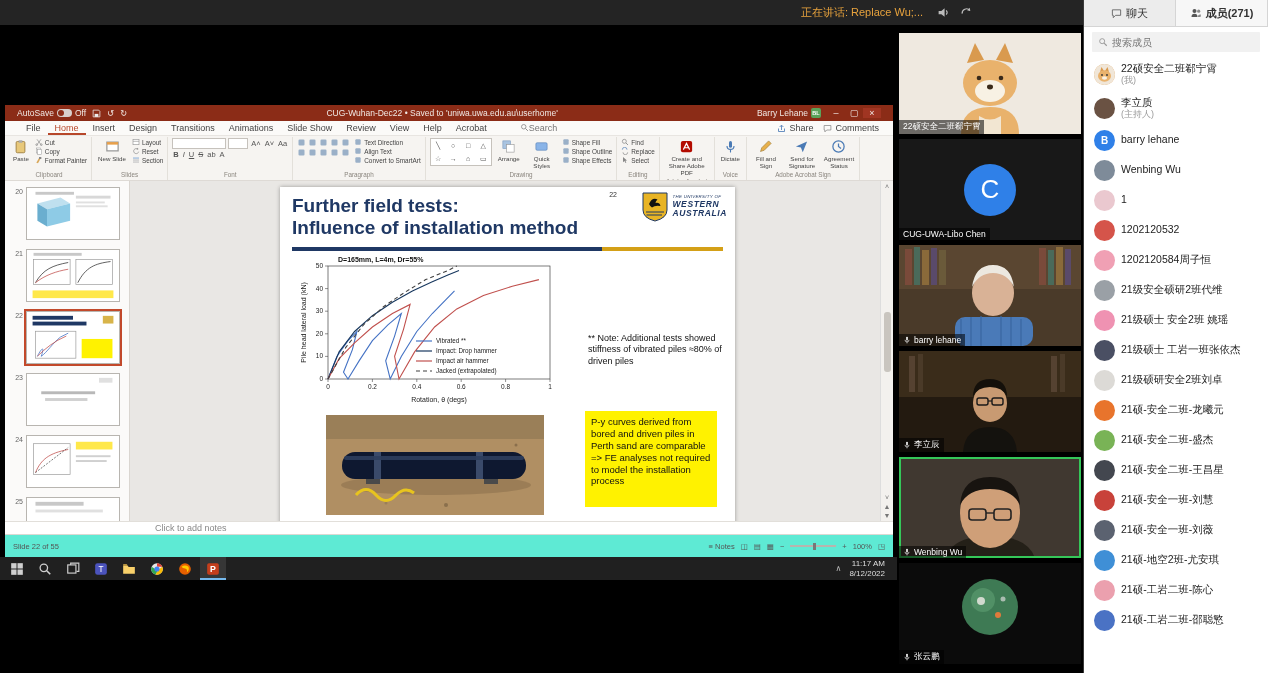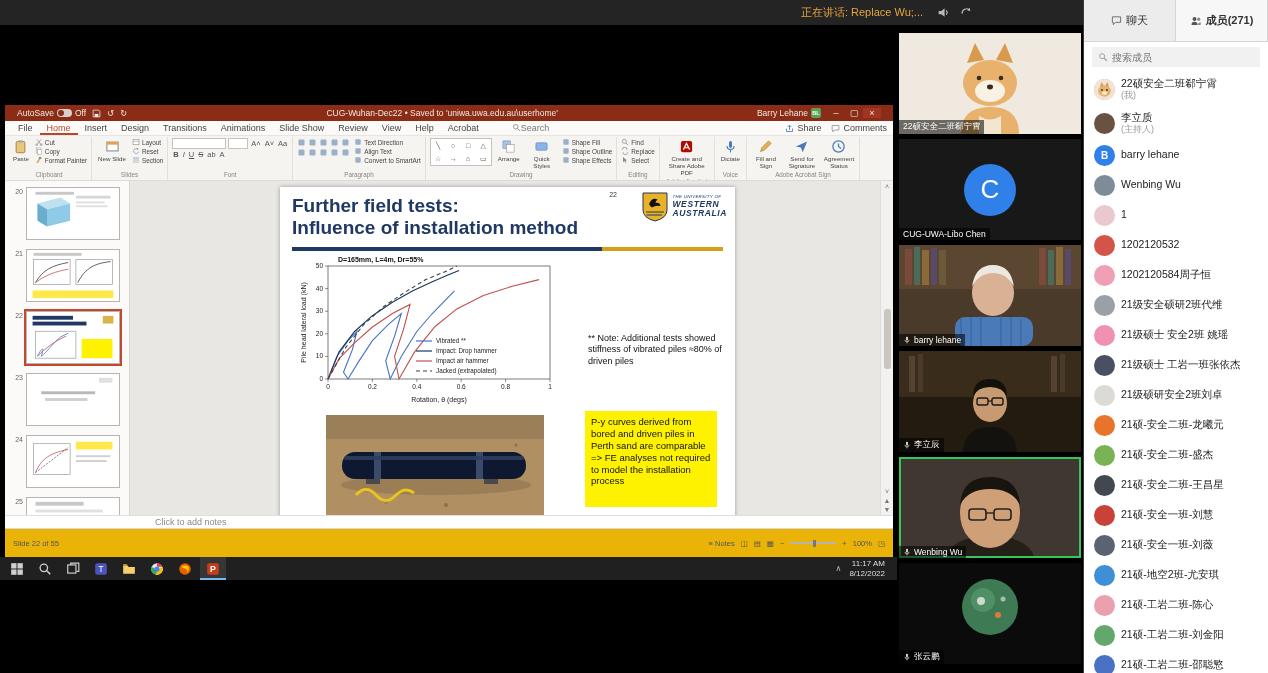--- a/index.html
+++ b/index.html
@@ -17,21 +17,21 @@
 .toggle{width:15px;height:8px;border-radius:4px;background:#d8d0cc;position:relative;}
 .toggle::after{content:"";position:absolute;left:1px;top:1px;width:6px;height:6px;border-radius:50%;background:#8b2c17;}
 .qat{display:flex;gap:6px;align-items:center;}
 .title-text{flex:1;text-align:center;white-space:nowrap;overflow:hidden;font-size:8.5px;}
 .user-chip{display:flex;align-items:center;gap:3px;}
 .user-badge{width:10px;height:10px;background:#5aa25a;border-radius:2px;color:#fff;font-size:5.5px;display:flex;align-items:center;justify-content:center;font-weight:bold;}
 .win-btns{display:flex;gap:0;}
 .win-btn{width:18px;text-align:center;font-size:9px;cursor:default;}
 .win-btn.close{background:#a03522;}
 
-.ppt-menu{height:15px;background:#fbfaf8;display:flex;align-items:center;font-size:9px;color:#444;padding:0 6px;border-bottom:1px solid #e8e5e1;flex:none;}
+.ppt-menu{height:15px;background:#fbfaf8;display:flex;align-items:center;font-size:9px;color:#444;padding:0 14px;border-bottom:1px solid #e8e5e1;flex:none;}
 .menu-tab{padding:0 7px;height:100%;display:flex;align-items:center;white-space:nowrap;}
 .menu-tab.active{color:#b7472a;font-weight:normal;box-shadow:inset 0 -2px 0 #b7472a;}
 .menu-search{display:flex;align-items:flex-start;gap:0;color:#777;margin-left:26px;}
 .menu-right{margin-left:auto;display:flex;gap:10px;align-items:center;color:#444;}
 .menu-right .item{display:flex;gap:3px;align-items:center;}
 
 .ppt-ribbon{height:45px;background:#f6f4f1;border-bottom:1px solid #dedad5;display:flex;align-items:stretch;padding:1px 2px 0;overflow:hidden;flex:none;}
 .rgroup{display:flex;flex-direction:column;border-right:1px solid #e3e0da;padding:1px 4px 0;flex:none;}
 .rgroup-content{flex:1;display:flex;gap:4px;align-items:flex-start;}
 .rgroup-label{font-size:6.3px;color:#8a857e;text-align:center;padding:1px 0 2px;}
@@ -64,40 +64,40 @@
 .s-logo-text{color:#1f3864;line-height:1.1;}
 .s-logo-l1{font-size:4.4px;letter-spacing:.3px;}
 .s-logo-l2,.s-logo-l3{font-size:8.5px;font-weight:bold;letter-spacing:.6px;}
 .s-divider{position:absolute;left:12px;right:12px;top:60px;height:4px;background:linear-gradient(to right,#1f3864 0%,#1f3864 72%,#d4a017 72%,#d4a017 100%);}
 .s-chart{position:absolute;left:18px;top:66px;}
 .s-note{position:absolute;left:296px;top:146px;width:150px;font-size:9px;color:#111;line-height:1.25;margin-left:12px;}
 .s-highlight{position:absolute;left:305px;top:224px;width:132px;min-height:96px;background:#fff200;font-size:9.5px;color:#111;line-height:1.25;padding:5px 6px;}
 .s-photo{position:absolute;left:46px;top:228px;}
 
 .notes{height:13px;background:#fff;border-top:1px solid #e2dfda;font-size:9px;color:#888;display:flex;align-items:center;padding-left:150px;flex:none;}
-.statusbar{height:29px;background:#eab308;border-top:1px solid #dcd8d3;font-size:7.5px;color:#555;display:flex;align-items:center;padding:8px 8px;flex:none;}
+.statusbar{height:23px;background:#5eead4;border-top:1px solid #dcd8d3;font-size:7.5px;color:#555;display:flex;align-items:center;padding:8px 8px;flex:none;}
 .status-right{margin-left:auto;display:flex;gap:6px;align-items:center;}
 .zoom-slider{width:46px;height:2px;background:#b8b4ae;position:relative;}
 .zoom-slider::after{content:"";position:absolute;left:50%;top:-2.5px;width:3px;height:7px;background:#777;}
 
 .taskbar{position:absolute;left:0;top:557px;width:897px;height:23px;background:#202020;display:flex;align-items:center;padding:0 4px;gap:2px;}
 .tb-btn{width:26px;height:100%;display:flex;align-items:center;justify-content:center;}
 .tb-btn.active{background:rgba(255,255,255,.10);box-shadow:inset 0 -2px 0 #76b9ed;}
 .tb-clock{margin-left:auto;text-align:right;color:#ddd;font-size:8px;line-height:1.25;padding-right:8px;display:flex;align-items:center;gap:8px;}
 .tb-clock .tray{color:#bbb;font-size:8px;}
 
 .video-col{position:absolute;left:897px;top:25px;width:186px;height:648px;background:#000;padding-top:8px;overflow:hidden;}
 .vtile{position:relative;width:182px;height:101px;background:#111;margin:0 auto 5px;overflow:hidden;}
 .vtile.speaking{outline:2px solid #35c759;outline-offset:-2px;}
 .vlabel{position:absolute;left:0;bottom:0;background:rgba(0,0,0,.55);color:#fff;font-size:8.5px;padding:1px 4px;display:flex;gap:3px;align-items:center;max-width:100%;white-space:nowrap;overflow:hidden;}
 .letter-wrap{width:100%;height:100%;background:#181818;display:flex;align-items:center;justify-content:center;}
 .letter-circle{width:52px;height:52px;border-radius:50%;background:#2f80e8;color:#fff;font-size:26px;display:flex;align-items:center;justify-content:center;}
 
 .member-panel{position:absolute;left:1083px;top:0;width:185px;height:673px;background:#fff;border-left:1px solid #3a3a3a;display:flex;flex-direction:column;}
-.mp-tabs{height:42px;display:flex;background:#e4e4e4;border-bottom:1px solid #d5d5d5;flex:none;}
+.mp-tabs{height:27px;display:flex;background:#e4e4e4;border-bottom:1px solid #d5d5d5;flex:none;}
 .mp-tab{flex:1;display:flex;align-items:center;justify-content:center;gap:4px;font-size:11px;color:#333;background:#ececec;border-right:1px solid #d5d5d5;}
 .mp-tab.active{background:#f7f7f7;font-weight:bold;}
 .mp-search{margin:5px 8px;height:20px;background:#f1f1f1;border-radius:1px;display:flex;align-items:center;gap:4px;padding:0 6px;flex:none;}
 .mp-search input{border:0;background:transparent;outline:none;font-size:10px;color:#444;width:120px;}
 .mp-list{flex:1;overflow:hidden;}
 .mrow{display:flex;align-items:center;gap:6px;padding:3px 10px;height:30px;}
 .mrow.tall{height:34px;}
 .mavatar{width:21px;height:21px;border-radius:50%;flex:none;display:flex;align-items:center;justify-content:center;color:#fff;font-size:10px;font-weight:bold;overflow:hidden;}
 .mtext{display:flex;flex-direction:column;overflow:hidden;}
 .mname{font-size:10.5px;color:#222;white-space:nowrap;overflow:hidden;line-height:1.25;}
@@ -955,26 +955,20 @@
             <div class="mname">21硕-地空2班-尤安琪</div>
           </div>
         </div>
         <div class="mrow">
           <div class="mavatar" style="background: rgb(235, 160, 174);"></div>
           <div class="mtext">
             <div class="mname">21硕-工岩二班-陈心</div>
           </div>
         </div>
         <div class="mrow">
-          <div class="mavatar" style="background: rgb(99, 168, 106);"></div>
-          <div class="mtext">
-            <div class="mname">21硕-工岩二班-刘金阳</div>
-          </div>
-        </div>
-        <div class="mrow">
           <div class="mavatar" style="background: rgb(74, 114, 196);"></div>
           <div class="mtext">
             <div class="mname">21硕-工岩二班-邵聪慜</div>
           </div>
         </div>
       </div>
   </div>
 
 </div>
 

